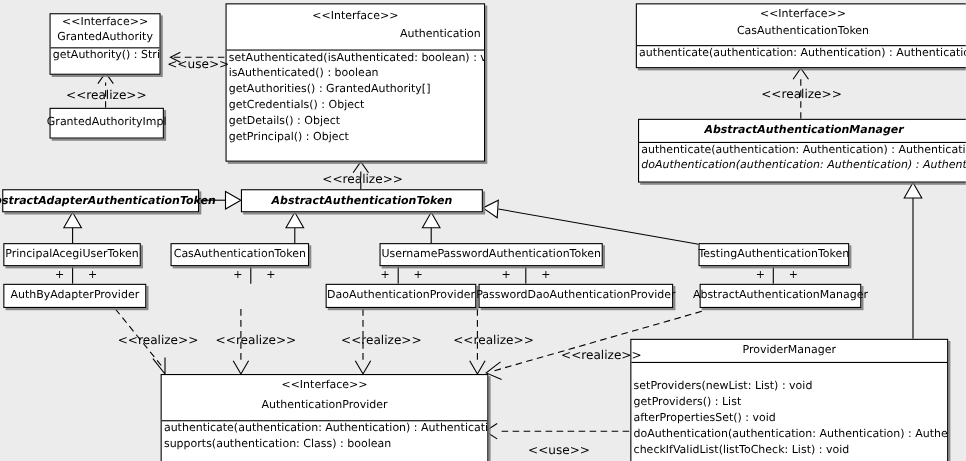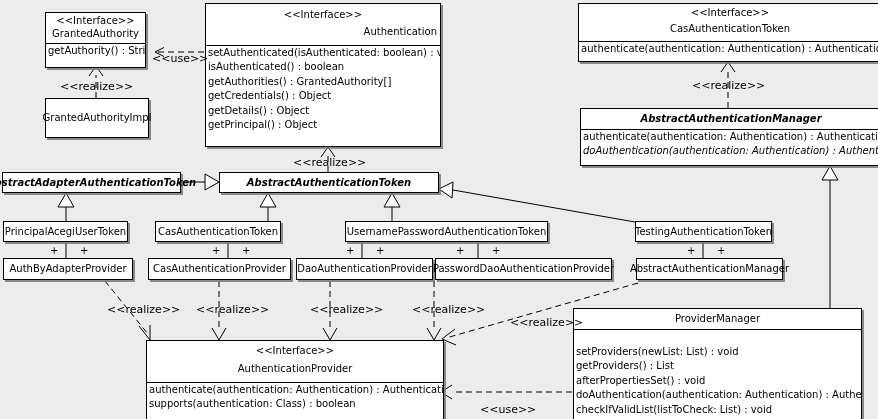--- a/index.html
+++ b/index.html
@@ -196,21 +196,21 @@
   <div class="cls" style="left:45px;top:12px;width:101px;height:56px;">
     <div class="hdr">
       <div class="stereo">&lt;&lt;Interface&gt;&gt;</div>
       <div class="cname plain">GrantedAuthority</div>
     </div>
     <div class="divider ops">
       <div class="op">getAuthority() : String</div>
     </div>
   </div>
 
-  <div class="cls simple" style="left:45px;top:98px;width:104px;height:40px;">
+  <div class="cls simple" style="left:45px;top:98px;width:104px;height:28px;">
     <div class="cname plain">GrantedAuthorityImpl</div>
   </div>
 
   <div class="cls" style="left:205px;top:3px;width:236px;height:144px;">
     <div class="hdr" style="padding-top:4px;">
       <div class="stereo">&lt;&lt;Interface&gt;&gt;</div>
       <div class="cname plain" style="padding-top:4px;text-align:right;">Authentication</div>
     </div>
     <div class="divider ops" style="margin-top:4px;">
       <div class="op">setAuthenticated(isAuthenticated: boolean) : void</div>
@@ -263,23 +263,20 @@
   </div>
 
   <div class="cls simple" style="left:635px;top:221px;width:137px;height:21px;">
     <div class="cname plain">TestingAuthenticationToken</div>
   </div>
 
   <div class="cls simple" style="left:3px;top:258px;width:130px;height:22px;">
     <div class="cname plain">AuthByAdapterProvider</div>
   </div>
 
-  <div class="cls simple" style="left:148px;top:258px;width:143px;height:22px;">
-    <div class="cname plain">CasAuthenticationProvider</div>
-  </div>
 
   <div class="cls simple" style="left:296px;top:258px;width:137px;height:22px;">
     <div class="cname plain">DaoAuthenticationProvider</div>
   </div>
 
   <div class="cls simple" style="left:435px;top:258px;width:177px;height:22px;">
     <div class="cname plain">PasswordDaoAuthenticationProvider</div>
   </div>
 
   <div class="cls simple" style="left:636px;top:258px;width:147px;height:22px;">

